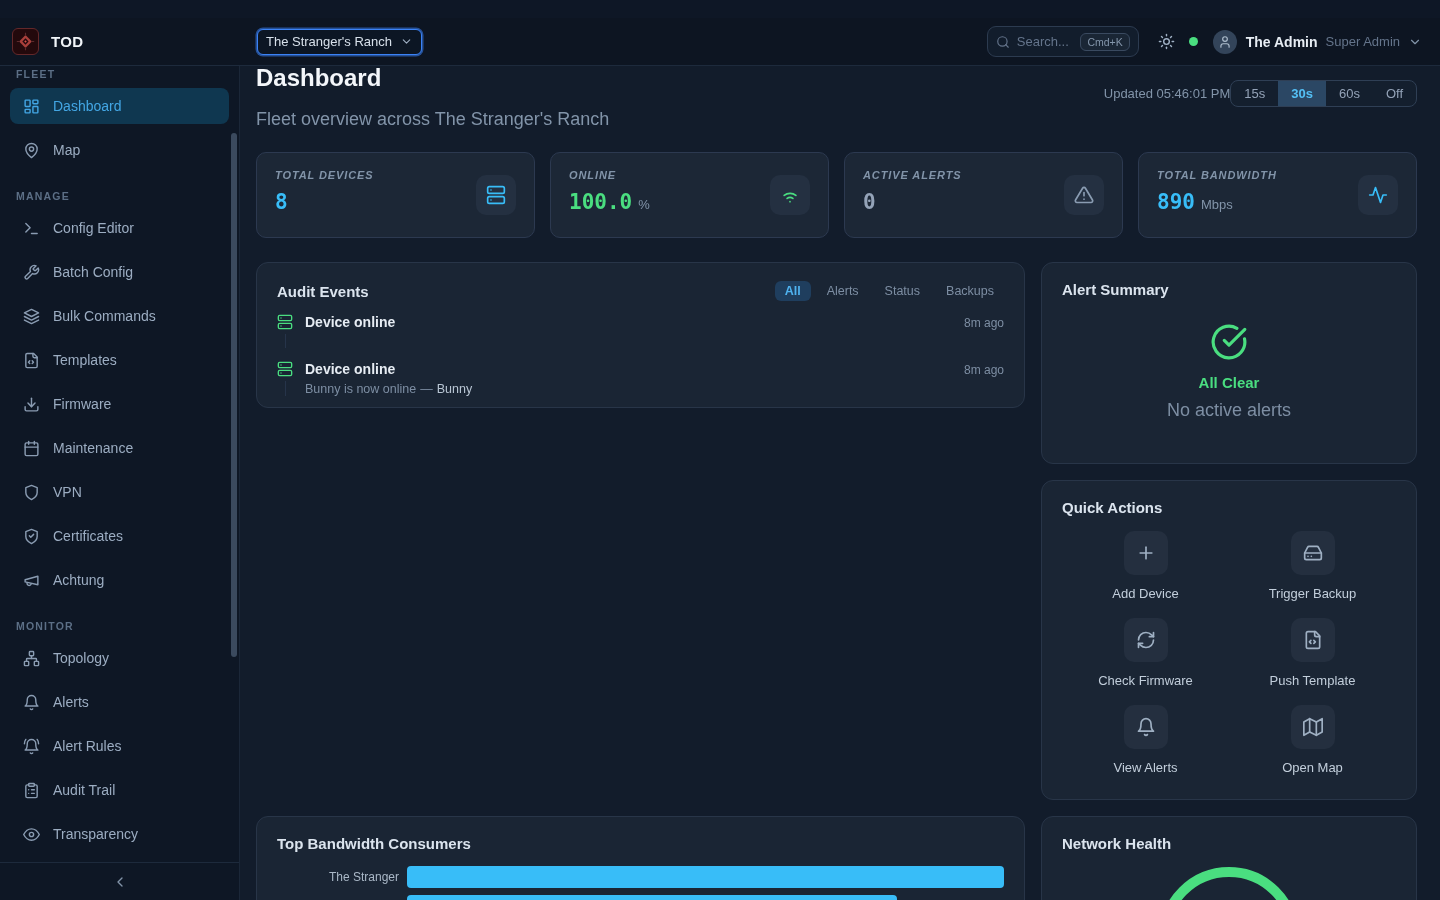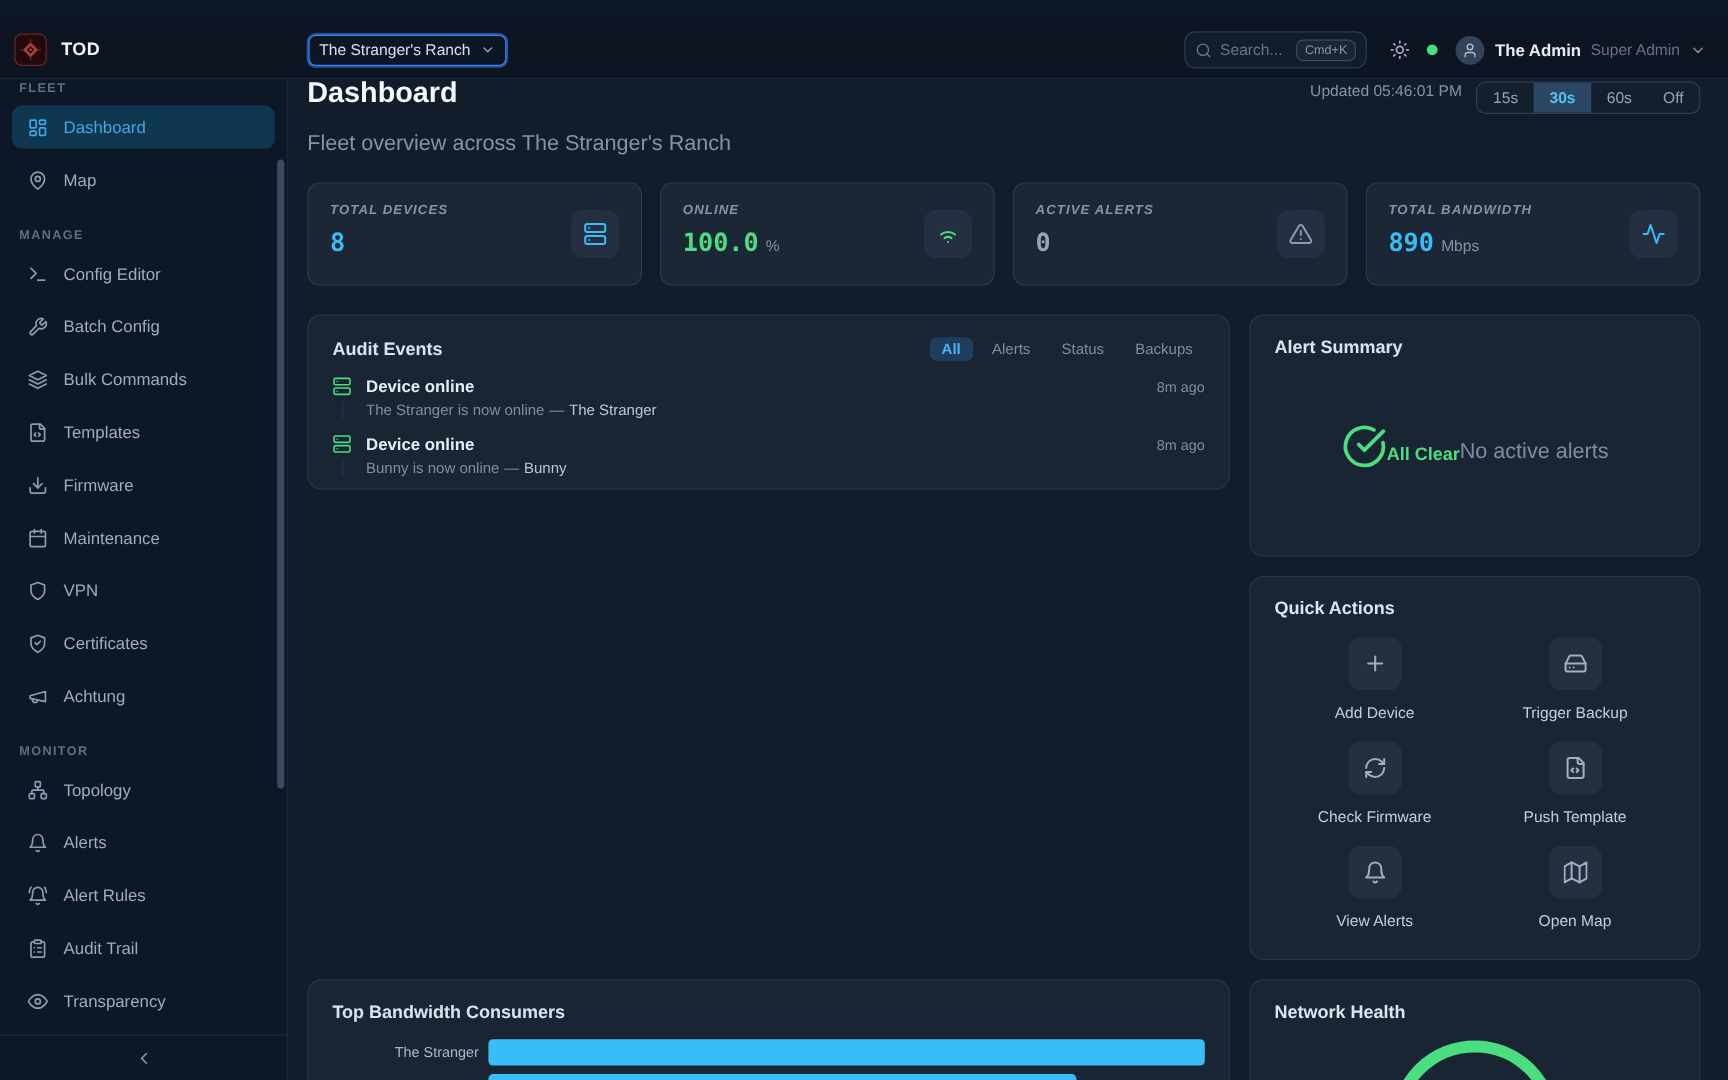--- a/index.html
+++ b/index.html
@@ -50,21 +50,21 @@
                        border-radius:3px; background:#3b4a5e; }
   .collapse-bar { position:absolute; left:0; right:0; bottom:0; height:38px; border-top:1px solid #1d2a3c;
                   display:flex; align-items:center; justify-content:center; color:#8294a9; cursor:pointer; }
 
   
   .main { position:absolute; top:48px; left:240px; right:0; bottom:0; background:#121c2b;
           overflow:hidden; padding:0 23px 0 16px; }
   .page-header { display:flex; justify-content:space-between; margin-top:16px; }
   .page-title { font-size:24px; font-weight:700; color:#f3f6fa; }
   .page-subtitle { font-size:18px; color:#8294a9; margin-top:17px; }
-  .header-right { display:flex; align-items:flex-start; gap:12px; margin-top:4px; align-self:flex-start; }
+  .header-right { display:flex; align-items:center; gap:0; margin-top:16px; align-self:flex-start; }
   .updated-text { font-size:13px; color:#8294a9; }
   .seg-group { display:flex; border:1px solid #2f3f55; background:#141f2e; border-radius:8px; overflow:hidden; }
   .seg-btn { font-size:13px; color:#94a3b8; padding:5px 13px; cursor:pointer; border:none; background:transparent;
              font-family:"Liberation Sans",sans-serif; }
   .seg-btn.active { background:#2b4764; color:#54c0f5; font-weight:600; }
 
   
   .stats-row { display:grid; grid-template-columns:repeat(4,1fr); gap:15px; margin-top:22px; }
   .stat-card { height:86px; background:#1c2736; border:1px solid #2c3950; border-radius:10px;
                padding:16px 18px; display:flex; justify-content:space-between; }
@@ -97,21 +97,21 @@
   .event-title-row { display:flex; justify-content:space-between; align-items:baseline; }
   .event-title { font-size:14px; font-weight:600; color:#e6ecf3; }
   .event-time { font-size:12px; color:#7d8ea3; }
   .event-desc { font-size:12.5px; color:#7d8ea3; margin-top:5px; }
   .event-desc .sep { margin:0 4px; }
   .event-desc .dev { color:#b9c6d4; }
 
   
   .right-col { display:flex; flex-direction:column; gap:16px; }
   .alert-summary { height:202px; display:flex; flex-direction:column; }
-  .alert-center { flex:1; display:flex; flex-direction:row; align-items:center; justify-content:center; }
+  .alert-center { flex:1; display:flex; flex-direction:column; align-items:center; justify-content:center; }
   .alert-status { font-size:15px; font-weight:700; color:#4ade80; margin-top:13px; }
   .alert-detail { font-size:18px; color:#7d8ea3; margin-top:9px; }
 
   .quick-actions { height:320px; }
   .qa-grid { display:grid; grid-template-columns:1fr 1fr; row-gap:17px; margin-top:15px; }
   .qa-btn { display:flex; flex-direction:column; align-items:center; cursor:pointer; background:transparent;
             border:none; font-family:"Liberation Sans",sans-serif; }
   .qa-icon-box { width:44px; height:44px; border-radius:10px; background:#242f3f; color:#9fb0c3;
                  display:flex; align-items:center; justify-content:center; }
   .qa-label { font-size:13px; color:#c2cedb; margin-top:11px; }
@@ -484,23 +484,20 @@
                   <line x1="6" y1="6" x2="6.01" y2="6"></line>
                   <line x1="6" y1="18" x2="6.01" y2="18"></line>
                 </svg>
               </span>
             <span class="tl-line"></span>
           </div>
           <div class="event-body">
             <div class="event-title-row">
               <span class="event-title">Device online</span>
               <span class="event-time">8m ago</span>
-            </div>
-            <div class="event-desc">
-              <span>The Stranger is now online</span><span class="sep">—</span><span class="dev">The Stranger</span>
             </div>
           </div>
         </div>
 
         <div class="event-row">
           <div class="event-icon-col">
             <span class="i-green">
                 <svg width="16" height="16" viewBox="0 0 24 24" fill="none" stroke="currentColor" stroke-width="2" stroke-linecap="round" stroke-linejoin="round">
                   <rect x="2" y="2" width="20" height="8" rx="2"></rect>
                   <rect x="2" y="14" width="20" height="8" rx="2"></rect>

